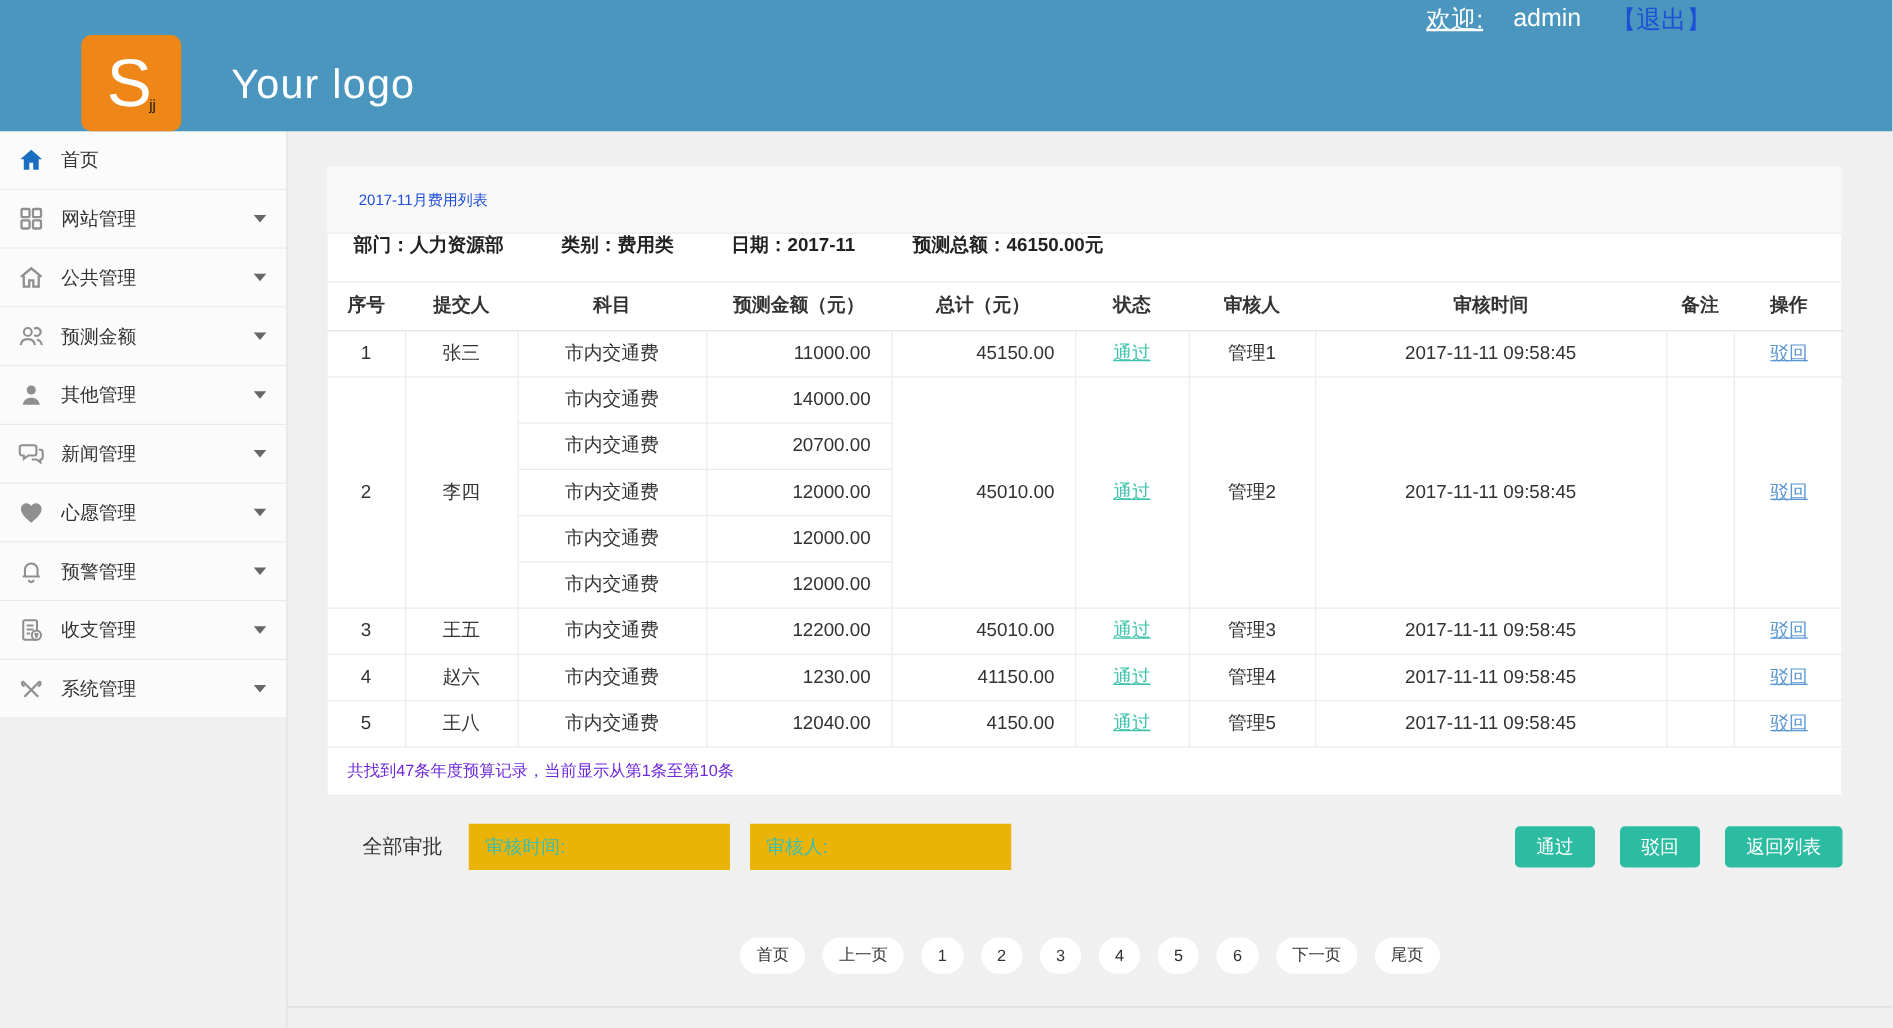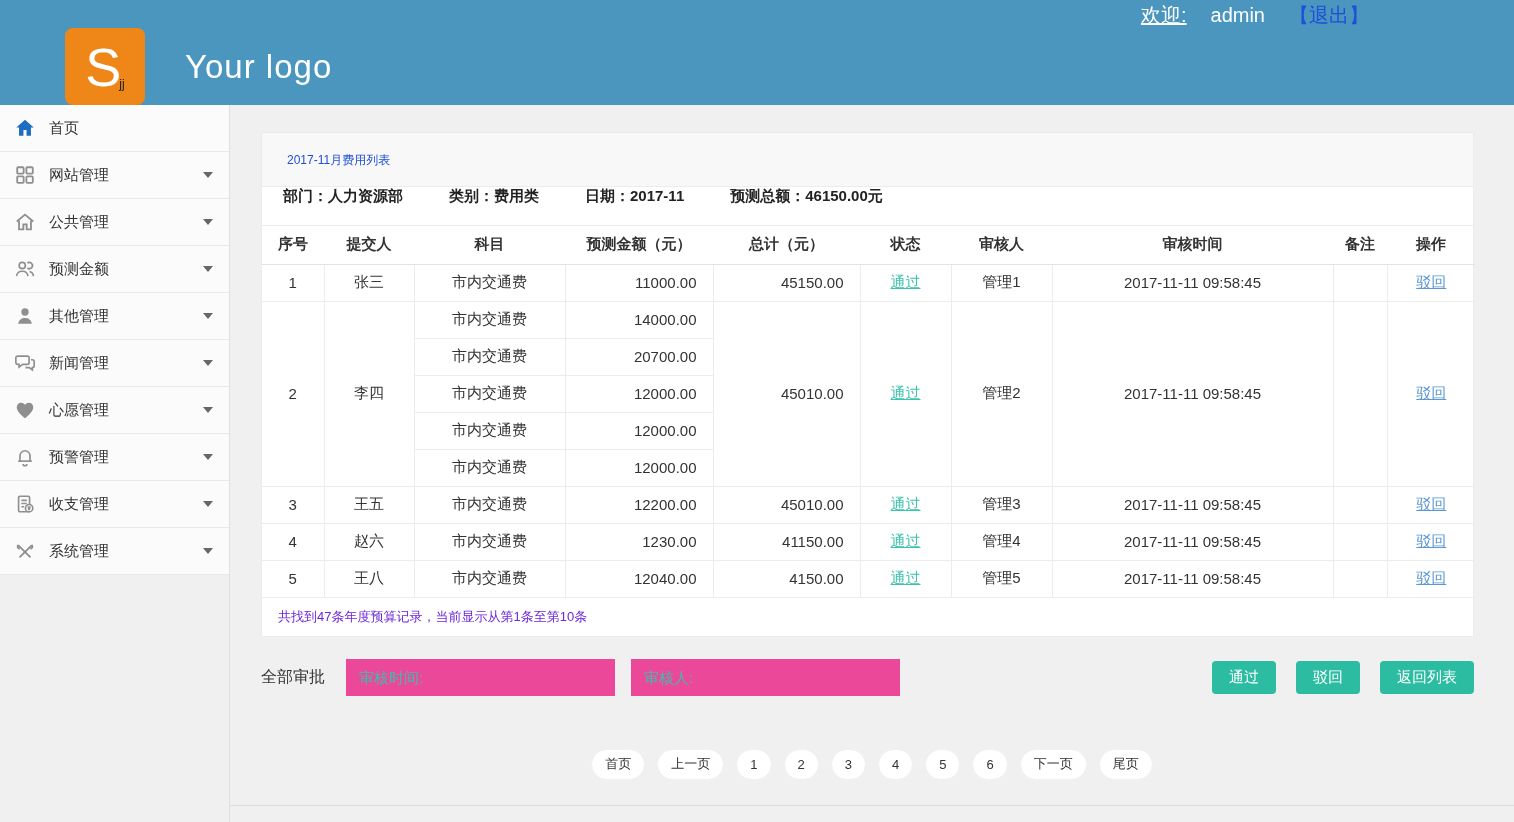--- a/index.html
+++ b/index.html
@@ -65,23 +65,23 @@
     border-bottom:1px solid #ececec; border-right:1px solid #ececec;
     overflow:hidden; white-space:nowrap;
   }
   td.col-last { border-right:none; }
   td.num { text-align:right; padding-right:16px; }
   .status-link { color:#3ec3ad; text-decoration:underline; cursor:pointer; }
   .reject-link { color:#5b97d3; text-decoration:underline; cursor:pointer; }
   .summary-row { height:38px; line-height:38px; padding-left:16px; font-size:13px; color:#6d28d9; }
   
   .approval-row { display:flex; align-items:center; width:1213px; margin:22px 0 0 31px; }
-  .approval-label { font-size:16px; color:#333; margin-right:21px; }
+  .approval-label { font-size:16px; color:#333; margin-right:21px;margin-left:29px; }
   .approval-input {
-    width:269px; height:37px; border:none; background:#ec4899;
+    width:209px; height:37px; border:none; background:#eab308;
     padding:0 13px; font-size:15px; color:#333; outline:none;
   }
   .approval-input + .approval-input { margin-left:16px; }
   .approval-input::placeholder { color:#3bbfae; opacity:1; }
   .approval-buttons { margin-left:auto; display:flex; gap:20px; }
   .btn {
     height:33px; padding:0 17px; background:#2bbca1; color:#fff;
     border:none; border-radius:4px; font-size:15px; cursor:pointer;
     font-family:"Liberation Sans", sans-serif;
   }

